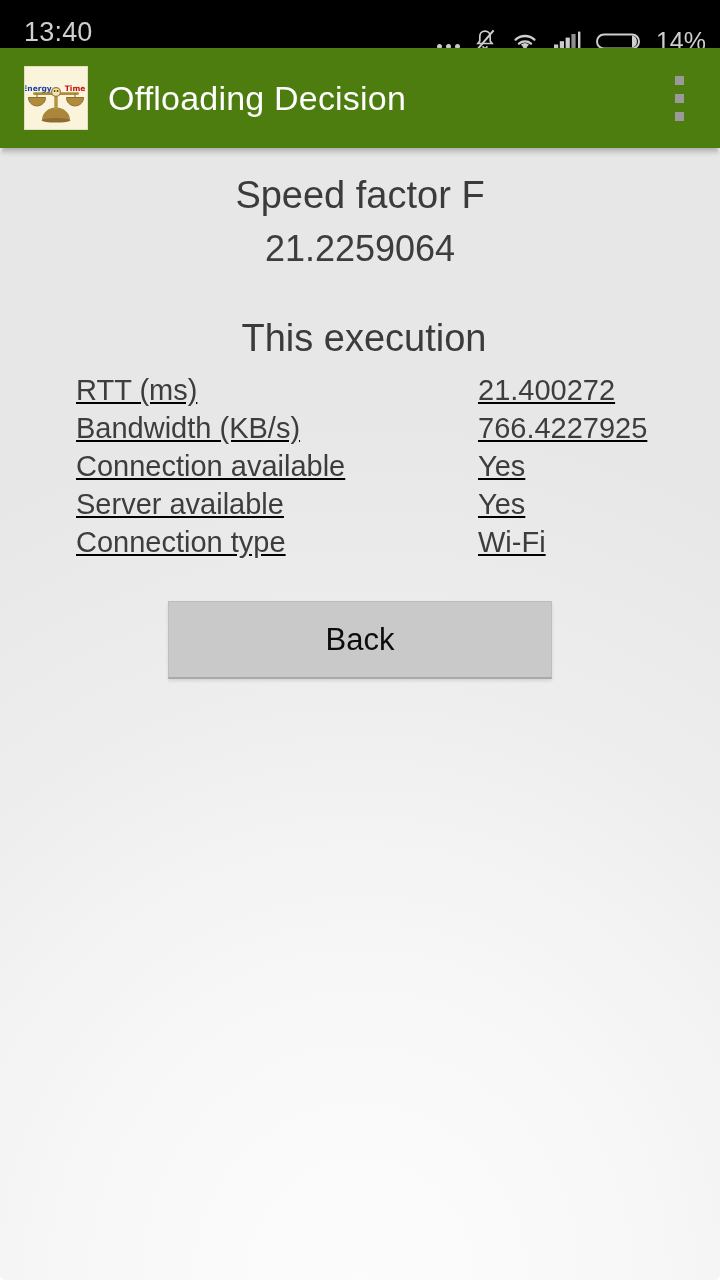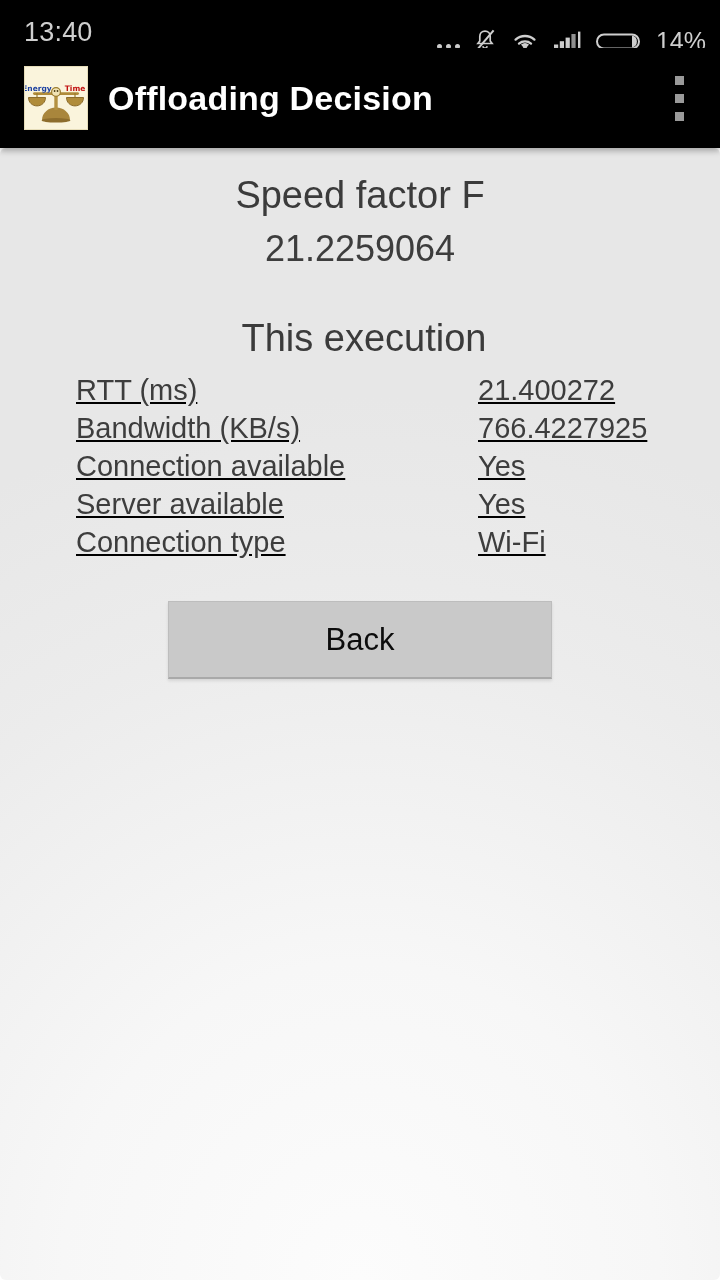--- a/index.html
+++ b/index.html
@@ -20,32 +20,32 @@
   .status-time{ font-size:27px; letter-spacing:.2px; color:#cfcfcf; }
   .status-right{ margin-left:auto; display:flex; align-items:center; gap:13px;margin-top:18px; }
   .sb-icon{ display:flex; align-items:center; justify-content:center; }
   .ellipsis{ display:flex; gap:4px; align-items:flex-end; height:22px; padding-bottom:3px; }
   .ellipsis i{ width:5px; height:5px; border-radius:50%; background:#cfcfcf; display:block; }
   .battery-pct{ font-size:25px; color:#cfcfcf; margin-left:1px; }
 
   
   .app-bar{
     position:absolute; top:48px; left:0; width:720px; height:100px;
-    background:#000000;
+    background:#4d7c0f;
     display:flex; align-items:center; padding:0 18px 0 24px;
     box-shadow:0 3px 6px rgba(0,0,0,.28);
     z-index:5;
   }
   .app-icon{
     width:64px; height:64px; flex:0 0 64px;
     background:#faf4dc; border:1px solid #e6ddb9;
     display:block; position:relative; overflow:hidden;
   }
   .app-title{
-    color:#ffffff; font-size:34px; font-weight:700;
+    color:#ffffff; font-size:34px; font-weight:400;
     margin-left:20px; letter-spacing:.2px; white-space:nowrap;
   }
   .overflow-menu{
     margin-left:auto; width:46px; height:72px;
     display:flex; flex-direction:column; align-items:center;
     justify-content:center; gap:9px; cursor:pointer;
   }
   .overflow-menu i{ display:block; width:9px; height:9px; background:#9a9a9a; }
 
   

